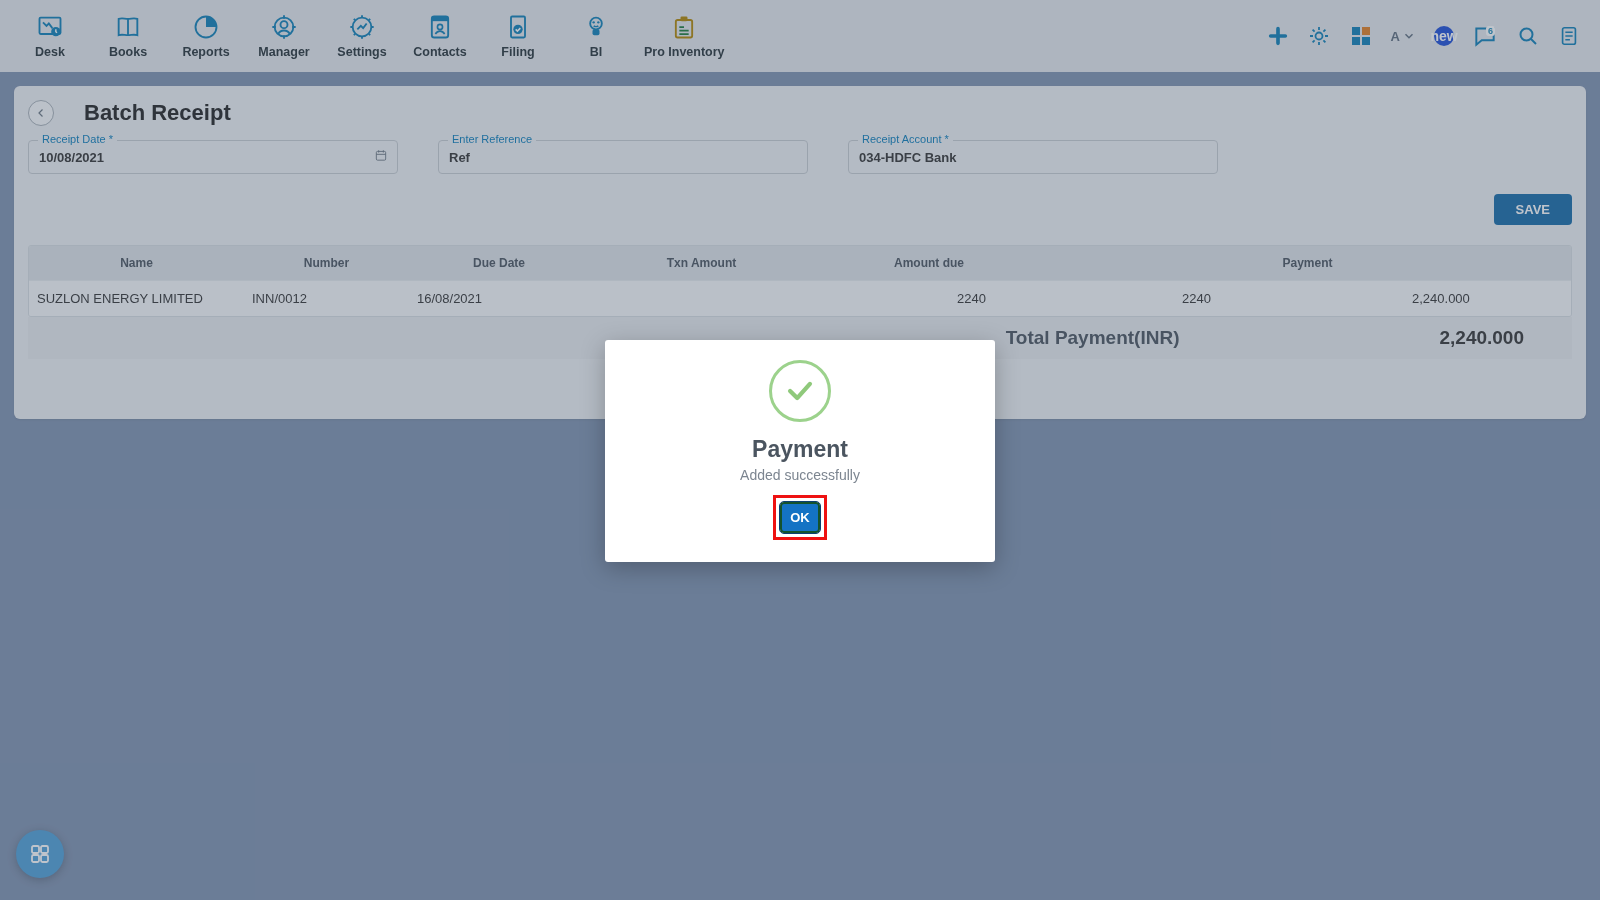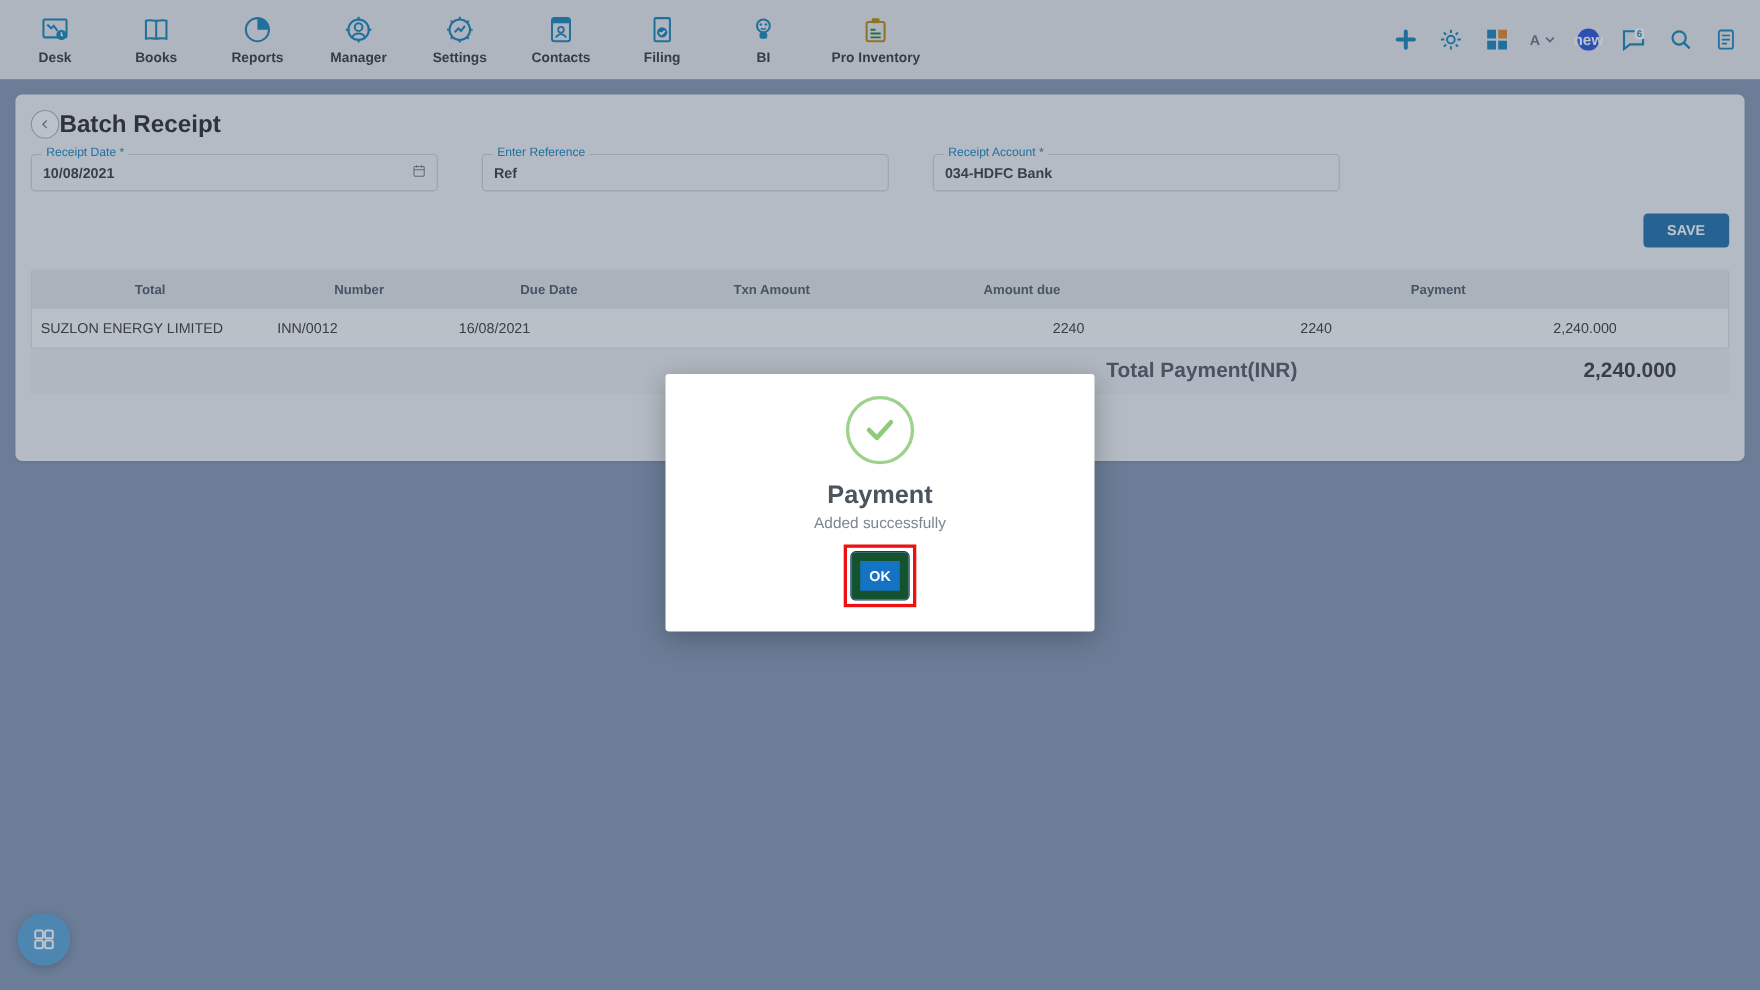--- a/index.html
+++ b/index.html
@@ -16,21 +16,21 @@
   .topbar {
     height: 72px;
     background: #e5e9ed;
     display: flex;
     align-items: center;
     padding: 0 20px;
     justify-content: space-between;
   }
   .nav-left {
     display: flex;
-    gap: 32px;
+    gap: 18px;
   }
   .nav-item {
     display: flex;
     flex-direction: column;
     align-items: center;
     gap: 4px;
     cursor: pointer;
     color: #263238;
     font-size: 12.5px;
     font-weight: 600;
@@ -62,21 +62,21 @@
   }
 
   .page-card {
     margin: 14px;
     background: #eff2f4;
     border-radius: 6px;
     padding: 0 0 60px 0;
     box-shadow: 0 1px 2px rgba(0,0,0,0.08);
   }
   .page-header {
-    display: flex; align-items: center; gap: 0;
+    display: flex; align-items: center; gap: 30px;
     padding: 14px 22px 10px 14px;
   }
   .back-circle {
     width: 26px; height: 26px; border:1px solid #a8b0b8; border-radius:50%;
     display:flex; align-items:center; justify-content:center;
     cursor:pointer; background:#f9fbfc;
   }
   .page-title {
     font-family: "Comic Sans MS", cursive, sans-serif;
     font-size: 22px; font-weight:700; color:#222;
@@ -134,21 +134,21 @@
     padding:20px 20px 22px; text-align:center;
   }
   .check-circle {
     width:62px; height:62px; border:3px solid #9cd28c; border-radius:50%;
     margin:0 auto 14px; display:flex; align-items:center; justify-content:center;
   }
   .dlg-title { font-size:23px; font-weight:700; color:#4b5560; margin-bottom:4px; }
   .dlg-msg { font-size:14px; color:#7c8590; margin-bottom:12px; }
   .ok-wrap { display:inline-block; border:3px solid #e11; padding:4px; }
   .ok-btn {
-    background:#1473c4; color:#fff; border:8px solid #14532d; outline:1px solid #0a3f70;
+    background:#1473c4; color:#fff; border:2px solid #14532d; outline:1px solid #0a3f70;
     border-radius:4px; padding:6px 8px;
     font-weight:700; font-size:13px; cursor:pointer;
   }
 
   .fab {
     position:absolute; left:16px; bottom:22px; width:48px; height:48px;
     background:#4fa0d8; border-radius:50%; display:flex; align-items:center;
     justify-content:center; box-shadow:0 2px 8px rgba(0,0,0,0.25); cursor:pointer;
   }
 </style>
@@ -311,21 +311,21 @@
       <input class="form-input" value="034-HDFC Bank" style="">
     </div>
   </div>
 
   <div class="save-row">
     <button class="save-btn">SAVE</button>
   </div>
 
   <div class="grid">
     <div class="grid-head">
-      <div class="gc c-name">Total</div>
+      <div class="gc c-name">Name</div>
       <div class="gc c-num">Number</div>
       <div class="gc c-due">Due Date</div>
       <div class="gc c-txn">Txn Amount</div>
       <div class="gc c-amd">Amount due</div>
       <div class="gc c-pay">Payment</div>
     </div>
     <div class="grid-row">
       <div class="gc c-name">SUZLON ENERGY LIMITED</div>
       <div class="gc c-num">INN/0012</div>
       <div class="gc c-due">16/08/2021</div>

